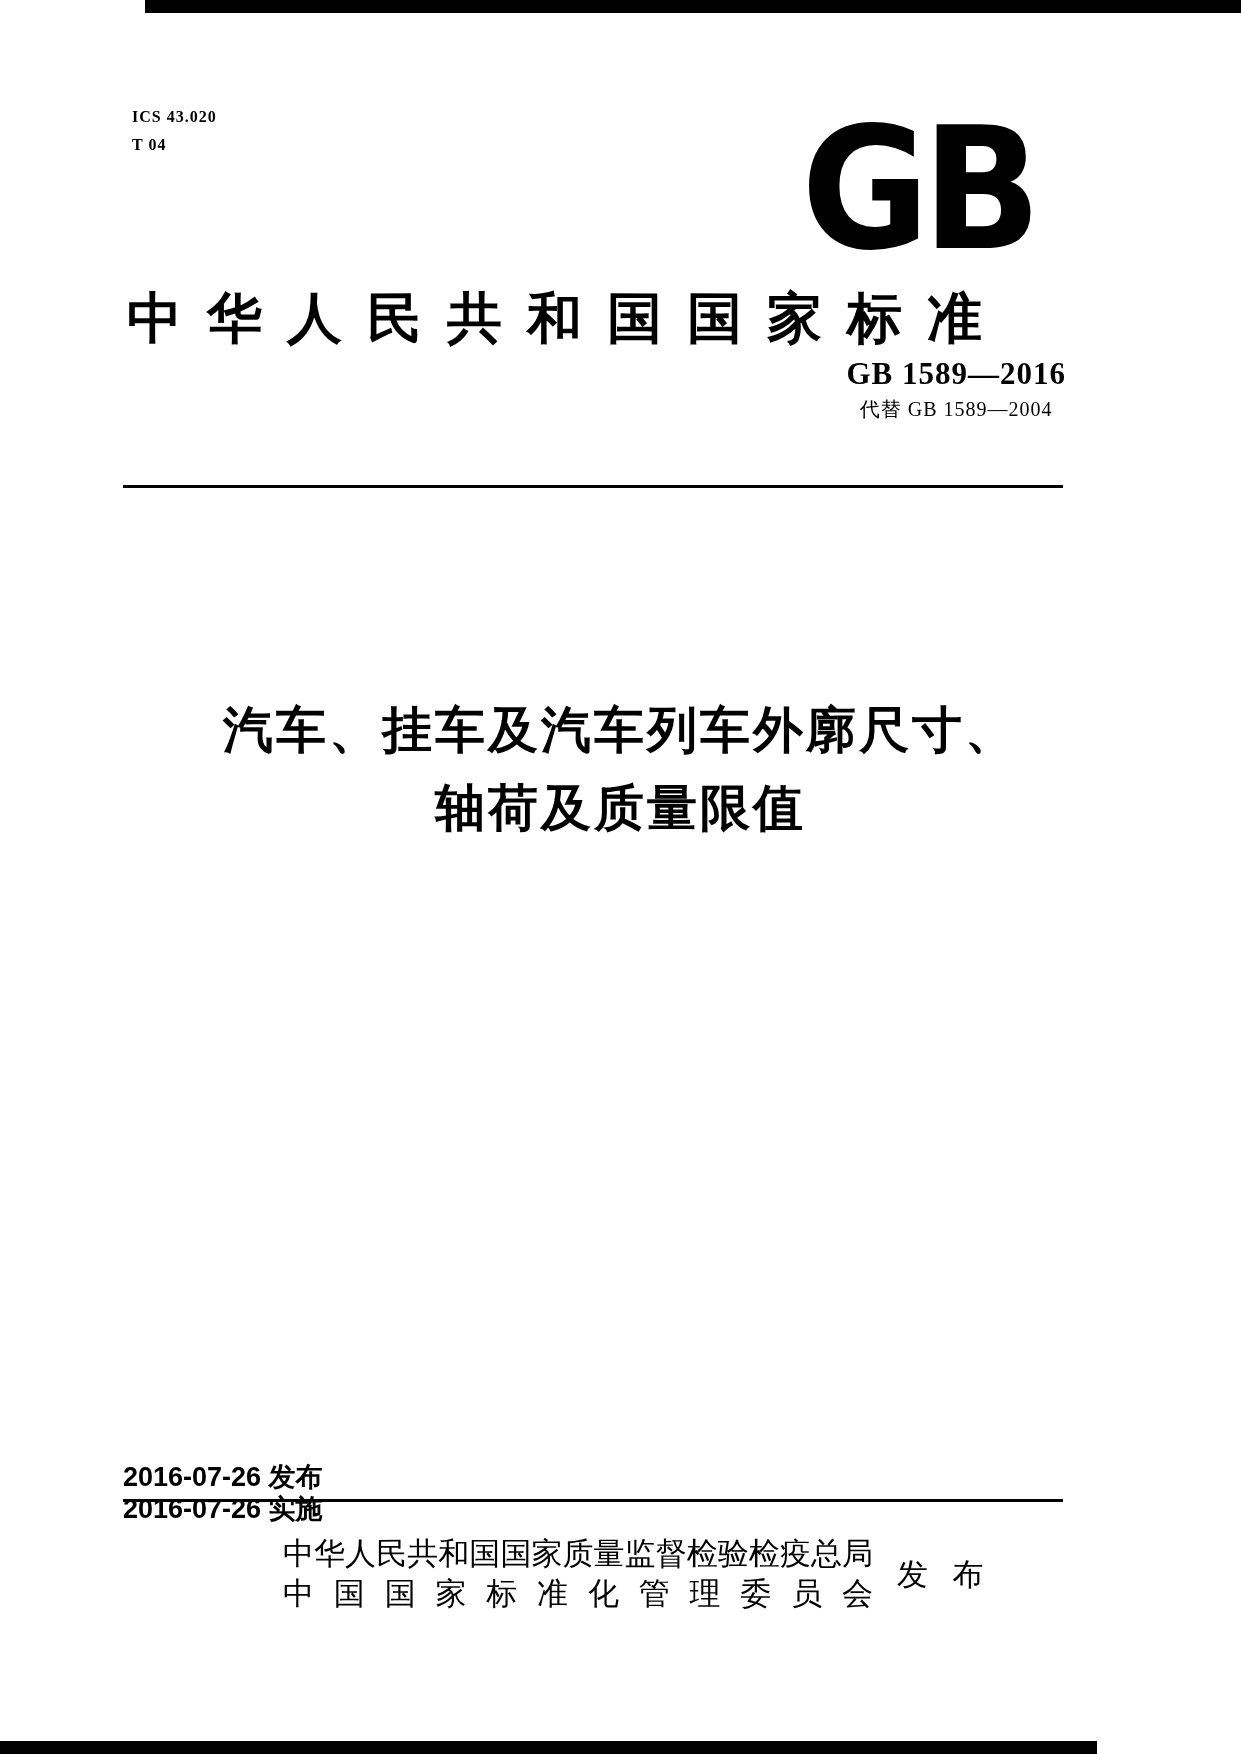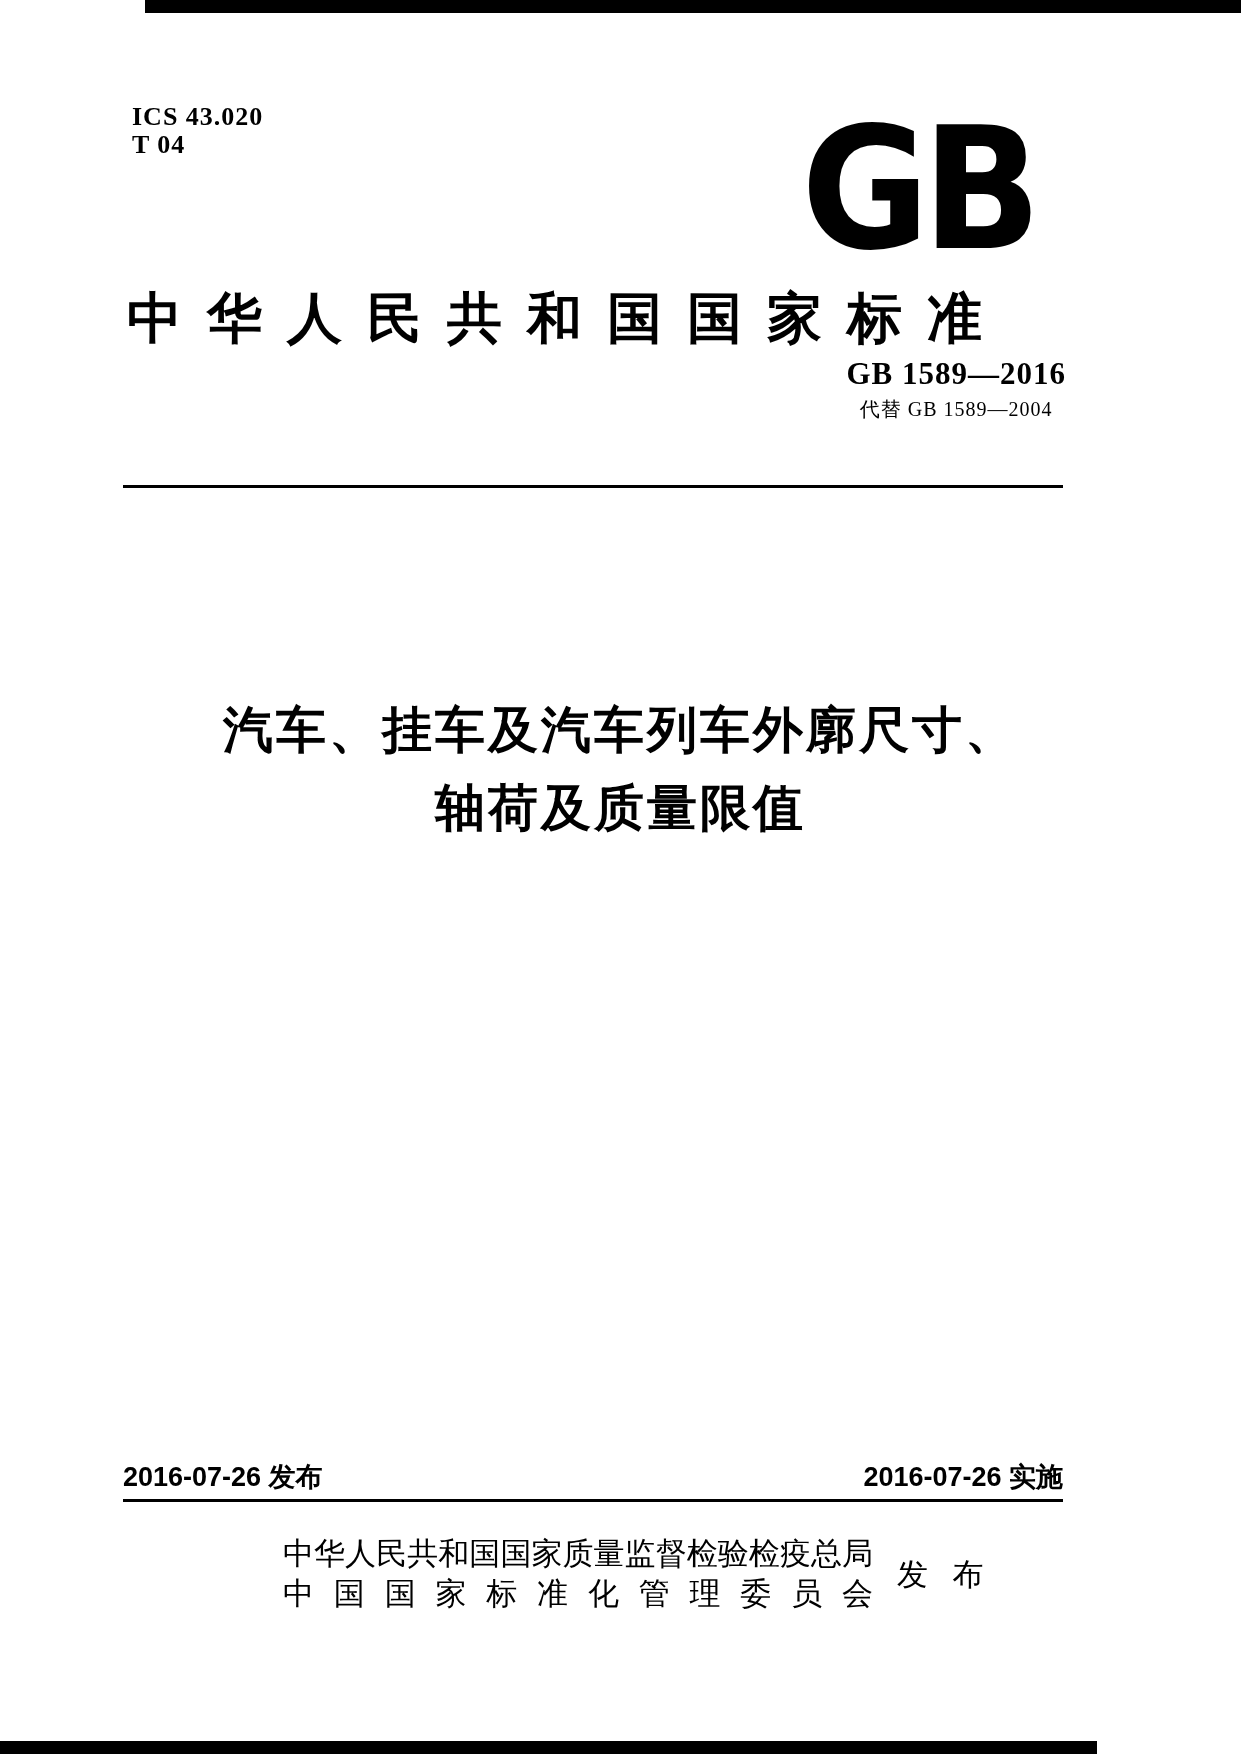--- a/index.html
+++ b/index.html
@@ -8,21 +8,21 @@
     overflow:hidden;color:#000;
     font-family:"Liberation Sans","DejaVu Sans",sans-serif;
   }
   .edge-bar{position:absolute;background:#000;}
   .edge-bar.top{top:0;left:145px;width:1096px;height:13px;}
   .edge-bar.bottom{top:1741px;left:0;width:1097px;height:14px;}
 
   .ics-block{
     position:absolute;top:103px;left:132px;
     font-family:"Liberation Serif","DejaVu Serif",serif;
-    font-weight:bold;font-size:26px;line-height:28px;letter-spacing:1px;
+    font-weight:bold;font-size:16px;line-height:28px;letter-spacing:1px;
   }
 
   .gb-logo{
     position:absolute;top:118px;right:207px;
     font-family:"DejaVu Sans","Liberation Sans",sans-serif;
     font-weight:bold;font-size:170px;line-height:142px;letter-spacing:-8px;
     transform:scaleX(0.92);transform-origin:right center;
     color:#000;
   }
 
@@ -50,21 +50,21 @@
   }
   .title-en{
     position:absolute;top:886px;left:0;width:100%;text-align:center;
     font-family:"Liberation Serif","DejaVu Serif",serif;
     font-weight:bold;font-size:24px;line-height:37px;letter-spacing:0.5px;
   }
 
   .dates-row{
     position:absolute;top:1461px;left:123px;width:940px;
     display:flex;justify-content:space-between;
-    font-weight:bold;font-size:27px;line-height:32px;
+    font-weight:bold;font-size:27px;line-height:32px;flex-direction:column;
   }
 
   .issuers{
     position:absolute;top:1534px;left:283px;width:590px;
     font-weight:normal;font-size:31px;line-height:40px;
   }
   .issuers .line{text-align:justify;text-align-last:justify;}
 
   .publish-label{
     position:absolute;top:1556px;left:897px;

